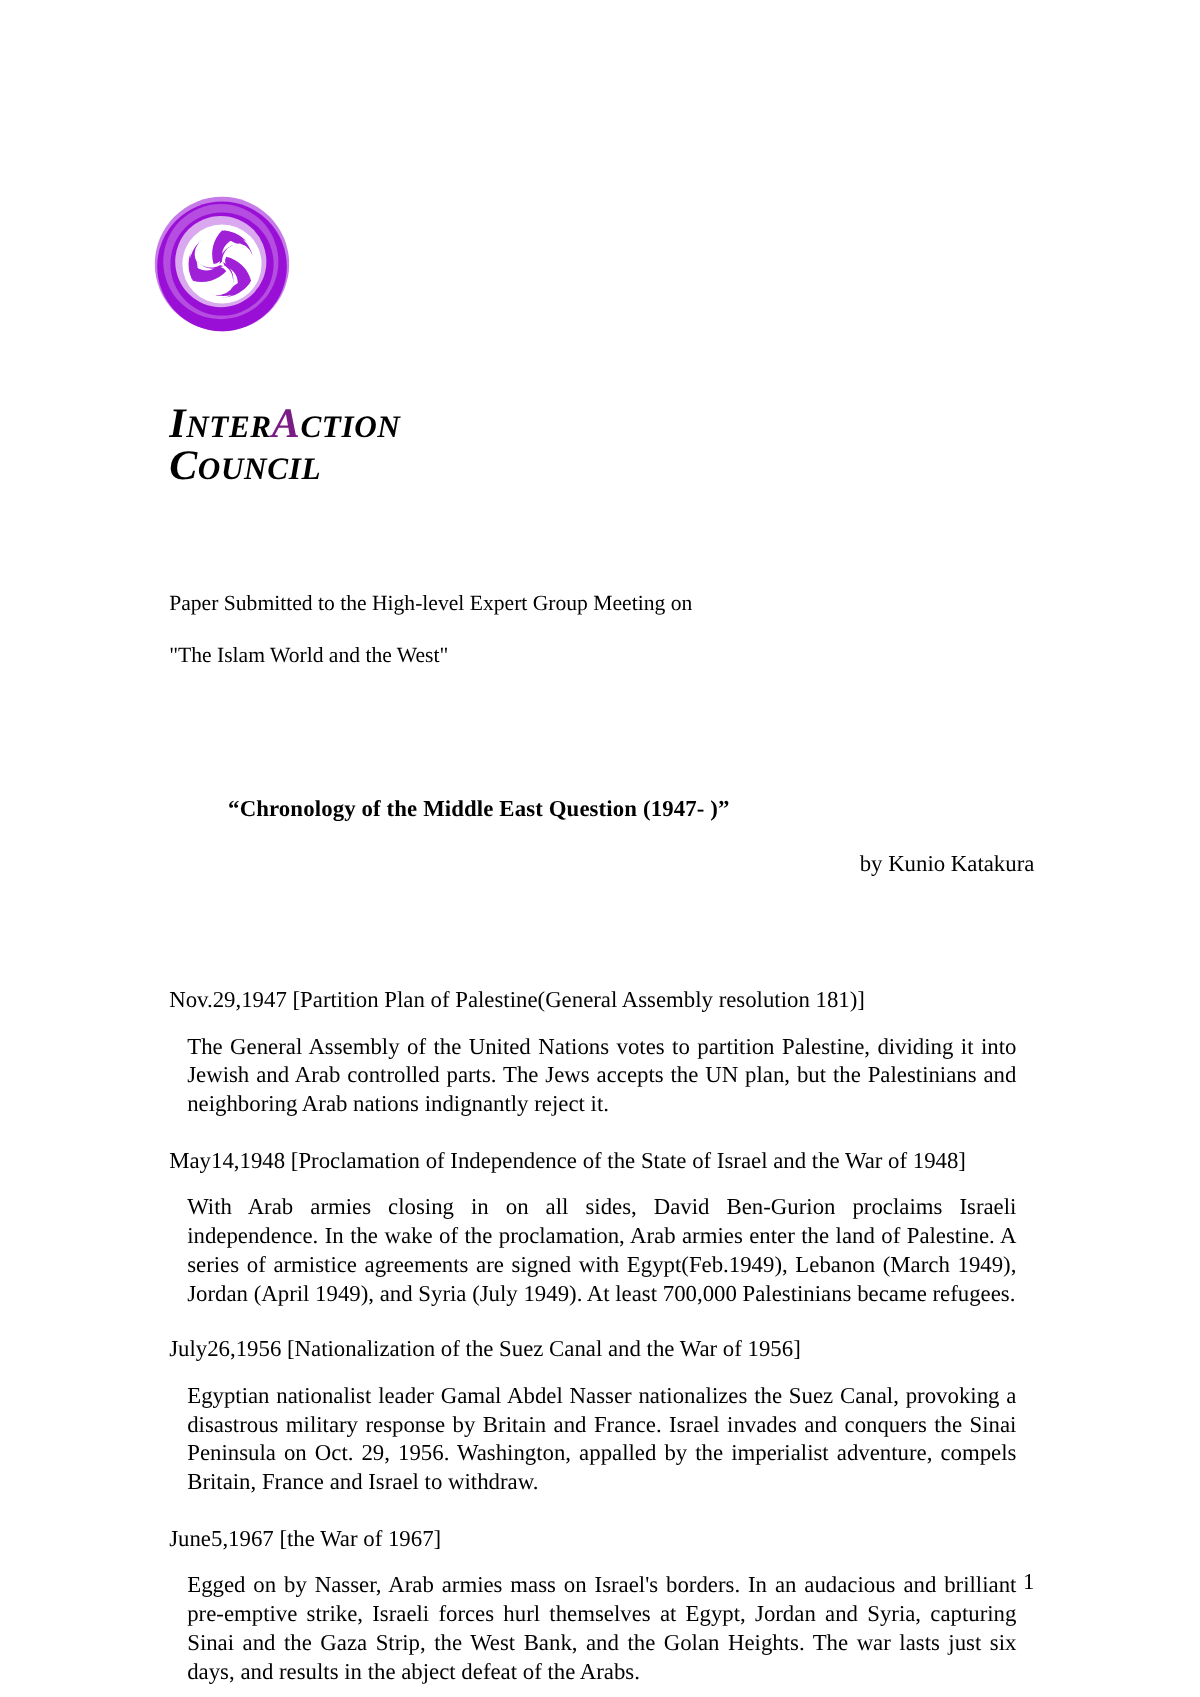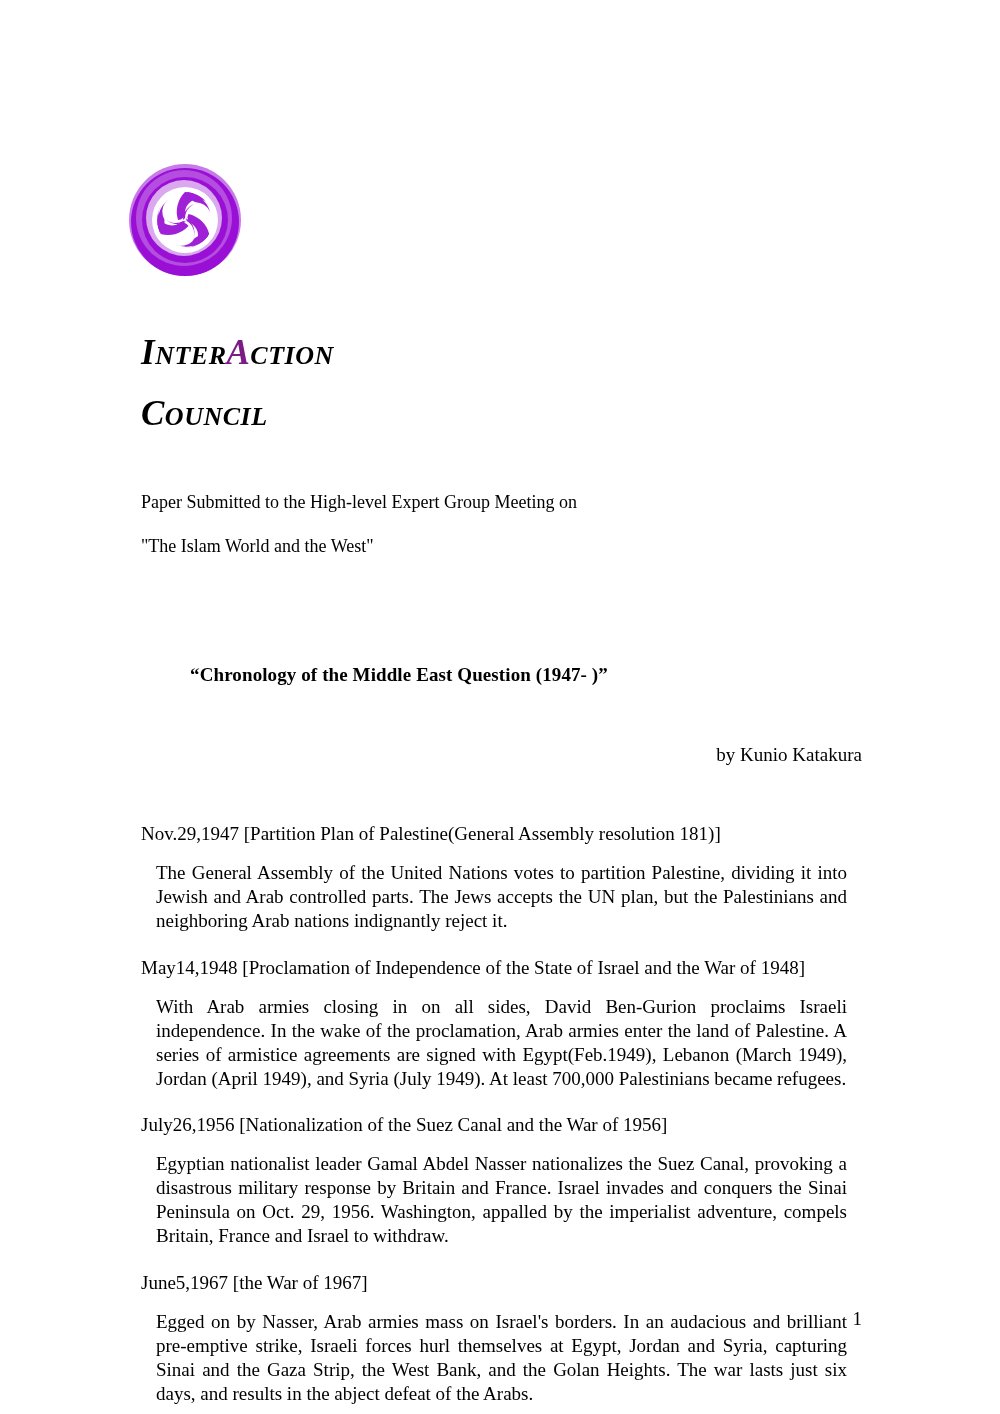--- a/index.html
+++ b/index.html
@@ -38,21 +38,21 @@
     width: 500px;
   }
   .wordmark-line {
     font-family: "Liberation Serif", "DejaVu Serif", serif;
     font-style: italic;
     font-weight: bold;
     letter-spacing: 0.5px;
     white-space: nowrap;
     line-height: 1.0;
   }
-  .wordmark-line.line1 { margin-bottom: 26px; }
+  .wordmark-line.line1 { }
   .wm-cap {
     font-size: 35px;
     text-transform: uppercase;
   }
   .wm-small {
     font-size: 26px;
     text-transform: uppercase;
   }
   .wm-accent {
     color: #7B1B84;
@@ -79,21 +79,21 @@
     top: 664px;
     width: 798px;
     text-align: center;
     font-size: 19px;
     font-weight: bold;
     letter-spacing: 0.1px;
   }
   .doc-author {
     position: absolute;
     left: 0;
-    top: 744px;
+    top: 710px;
     width: 862px;
     text-align: right;
     font-size: 19px;
   }
 
   
   .body-text {
     position: absolute;
     left: 141px;
     top: 822px;

